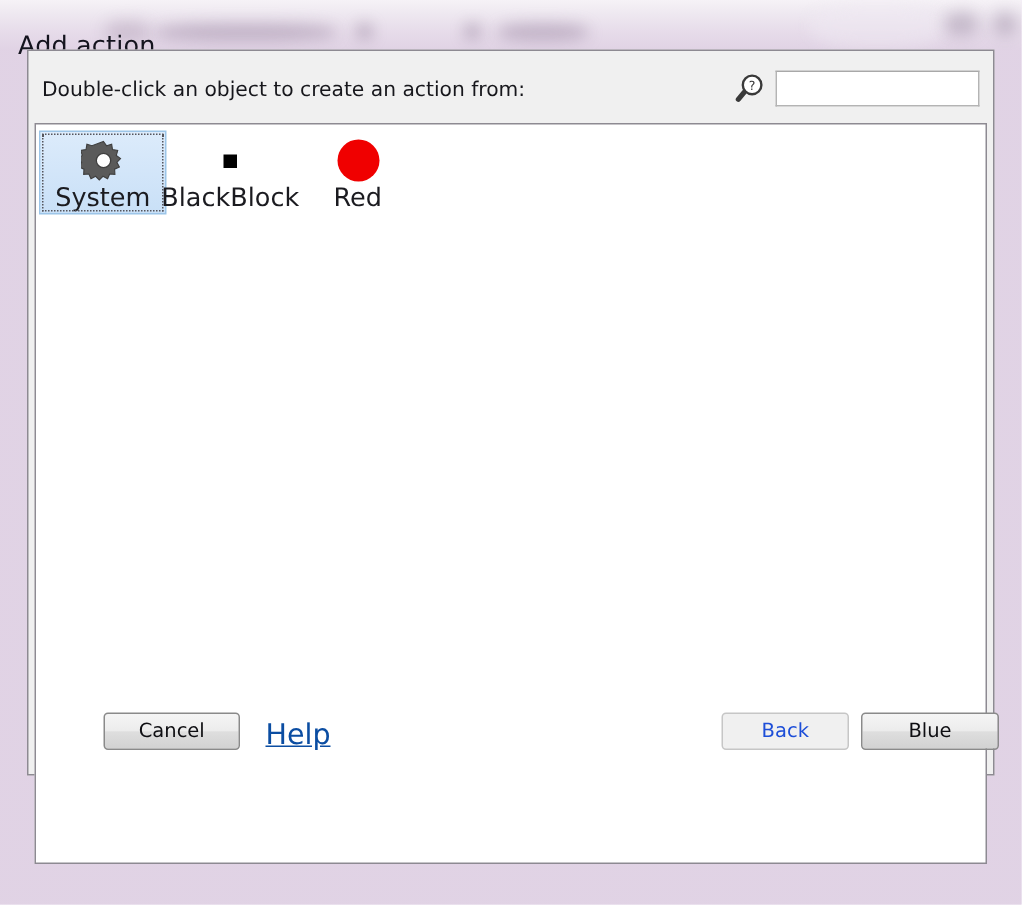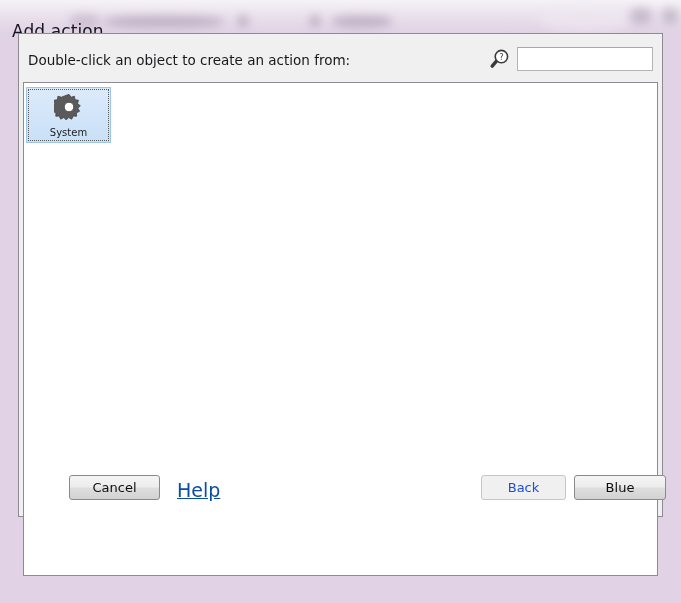--- a/index.html
+++ b/index.html
@@ -142,21 +142,21 @@
   }
   .obj-icon {
     height: 32px;
     width: 40px;
     display: flex;
     align-items: center;
     justify-content: center;
     margin-bottom: 2px;
   }
   .obj-label {
-    font-size: 10px;
+    font-size: 17px;
     color: #1b1b20;
     line-height: 15px;
     text-align: center;
     white-space: nowrap;
   }
 
   
   .shape-square {
     width: 9px;
     height: 9px;
@@ -269,22 +269,34 @@
           <svg width="30" height="30" viewBox="0 0 32 32">
             <g fill="#5a5a5a" stroke="#3f3f3f" stroke-width="0.8">
               <path d="M16 2.5l2.2 3.0 3.6-1.0 0.6 3.7 3.7 0.6 -1.0 3.6 3.0 2.2 -2.6 2.7 1.8 3.3 -3.4 1.6 0.2 3.7 -3.7 -0.3 -1.5 3.4 -3.3 -1.8 -2.6 2.6 -2.6 -2.6 -3.3 1.8 -1.5 -3.4 -3.7 0.3 0.2 -3.7 -3.4 -1.6 1.8 -3.3 -2.6 -2.7 3.0 -2.2 -1.0 -3.6 3.7 -0.6 0.6 -3.7 3.6 1.0z"></path>
             </g>
             <circle cx="16" cy="16" r="5.1" fill="#ffffff" stroke="#3f3f3f" stroke-width="0.9"></circle>
           </svg>
         </div>
         <div class="obj-label">System</div>
       </div>
 
-
-
+      <div class="object-item">
+        <div class="obj-icon">
+          <div class="shape-square"></div>
+        </div>
+        <div class="obj-label">BlackBlock</div>
+      </div>
+
+
+      <div class="object-item">
+        <div class="obj-icon">
+          <div class="shape-circle" style="background:#f00000;"></div>
+        </div>
+        <div class="obj-label">Red</div>
+      </div>
 
 
     </div>
 
     <div id="footer">
       <div class="btn" id="cancel-button">Cancel</div>
       <div id="help-link">Help</div>
       <div class="btn disabled" id="back-button">Back</div>
       <div class="btn" id="next-button">Blue</div>
     </div>

